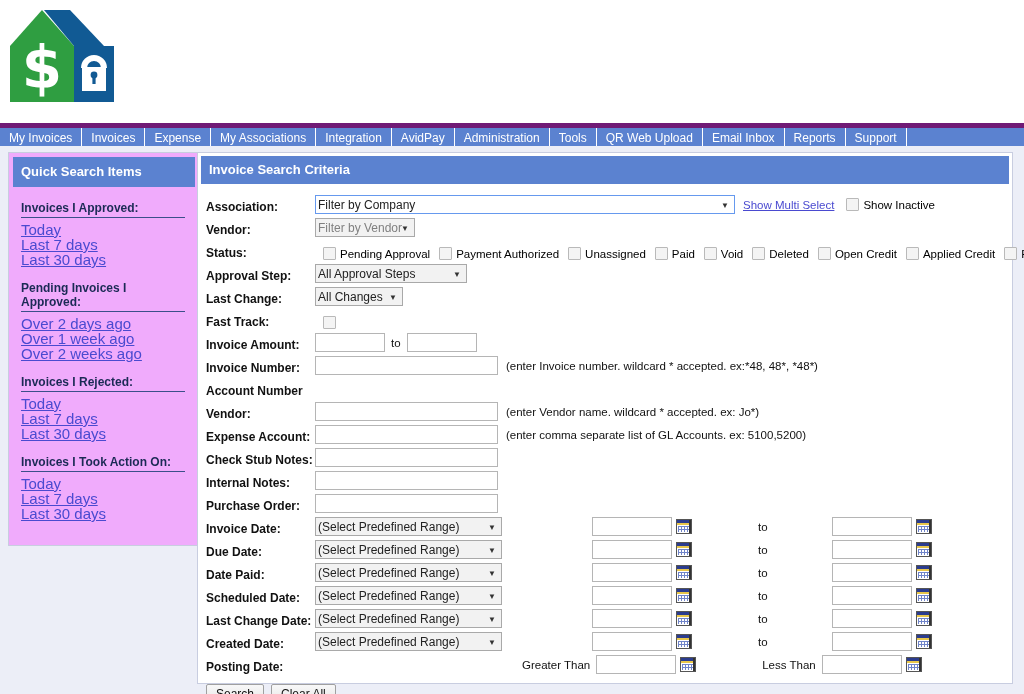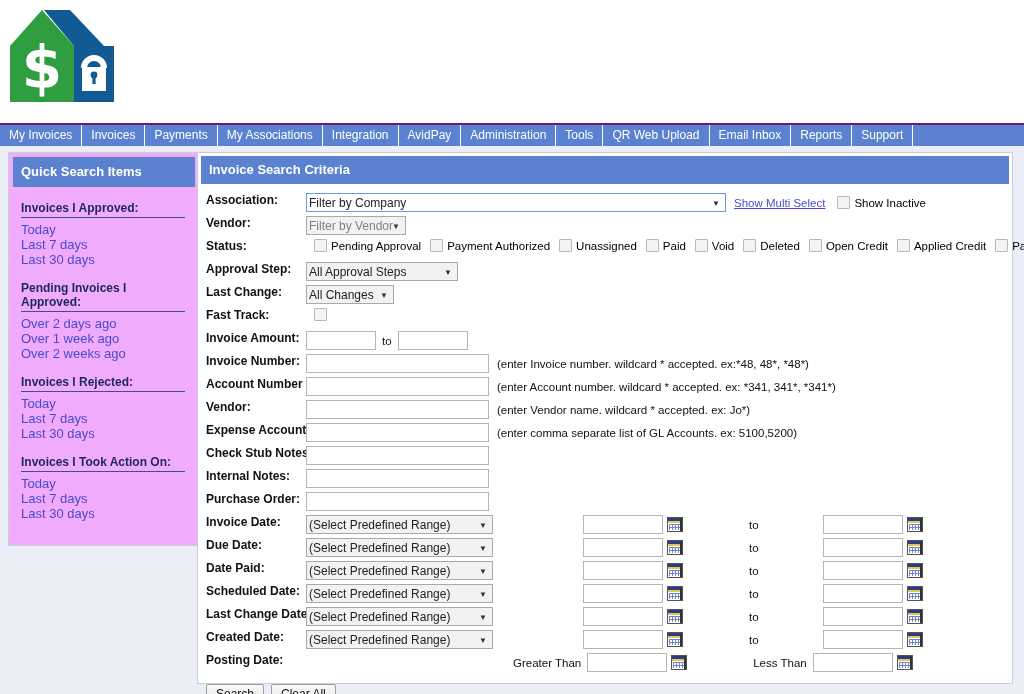--- a/index.html
+++ b/index.html
@@ -15,21 +15,21 @@
 
   
   .logo-area { position:absolute; left:0; top:0; width:1024px; height:120px; background:#ffffff; }
   .logo { position:absolute; left:8px; top:4px; width:110px; height:104px; }
 
   
   .navbar {
     position:absolute; left:0; top:123px; width:1024px; height:21px;
     background:#5b82d0;
     display:flex; align-items:stretch;
-    border-top:2px solid #701a75;
+    border-top:5px solid #701a75;
   }
   .nav-item {
     color:#ffffff; font-size:12px; line-height:21px;
     padding:0 9px; white-space:nowrap;
     border-right:1px solid #ffffff;
     cursor:pointer;
   }
   .nav-filler { flex:1 1 auto; border-right:none; }
 
   
@@ -46,37 +46,37 @@
     line-height:30px; padding-left:8px;
   }
   .sidebar-body { padding:10px 0 0 12px; }
   .qs-group { margin-bottom:14px; }
   .qs-title {
     font-weight:bold; font-size:12px; color:#1b2a55;
     border-bottom:1px solid #3b4f8a; display:block;
     width:164px; padding-bottom:2px; margin-bottom:4px;
   }
   .qs-link {
-    display:block; color:#4a4ad0; 
-    font-size:13px; line-height:15px; cursor:pointer; width:max-content;
+    display:block; color:#4a4ad0; text-decoration:underline;
+    font-size:15px; line-height:15px; cursor:pointer; width:max-content;
   }
 
   
   .panel {
     position:absolute; left:197px; top:152px; width:814px; height:530px;
     background:#ffffff; border:1px solid #c8cde0;
   }
   .panel-header {
     margin:3px; height:28px; background:#5b82d0;
     color:#ffffff; font-weight:bold; font-size:13px;
     line-height:28px; padding-left:8px;
   }
 
   .form { position:relative; padding:6px 0 0 0; }
-  .row { display:flex; align-items:flex-start; min-height:21px; margin-bottom:2px; }
+  .row { display:flex; align-items:flex-end; min-height:21px; margin-bottom:2px;gap:9px; }
   .lbl {
     width:100px; flex:0 0 100px; padding-left:8px;
     font-weight:bold; font-size:12px; color:#111111; white-space:nowrap;
   }
   .ctrl { display:flex; align-items:center; }
 
   
   input.txt {
     font-family:"Liberation Sans", sans-serif; font-size:12px;
     height:15px; border:1px solid #b5b5b5; background:#ffffff;
@@ -156,21 +156,21 @@
         <rect x="74" y="63" width="24" height="24" fill="#ffffff"></rect>
         <circle cx="86" cy="71" r="3.4" fill="#115a94"></circle>
         <rect x="84.4" y="71" width="3.2" height="9" fill="#115a94"></rect>
       </svg>
     </div>
   </div>
 
   <div class="navbar">
     <div class="nav-item">My Invoices</div>
     <div class="nav-item">Invoices</div>
-    <div class="nav-item">Payments</div>
+    <div class="nav-item">Expense</div>
     <div class="nav-item">My Associations</div>
     <div class="nav-item">Integration</div>
     <div class="nav-item">AvidPay</div>
     <div class="nav-item">Administration</div>
     <div class="nav-item">Tools</div>
     <div class="nav-item">QR Web Upload</div>
     <div class="nav-item">Email Inbox</div>
     <div class="nav-item">Reports</div>
     <div class="nav-item">Support</div>
     <div class="nav-item nav-filler"></div>
@@ -312,24 +312,20 @@
       <div class="row">
         <div class="lbl">Invoice Number:</div>
         <div class="ctrl">
           <input class="txt" style="width: 175px;" value="">
           <span class="hint">(enter Invoice number. wildcard * accepted. ex:*48, 48*, *48*)</span>
         </div>
       </div>
 
       <div class="row">
         <div class="lbl">Account Number</div>
-        <div class="ctrl">
-          <input class="txt" style="width: 175px;" value="">
-          <span class="hint">(enter Account number. wildcard * accepted. ex: *341, 341*, *341*)</span>
-        </div>
       </div>
 
       <div class="row">
         <div class="lbl">Vendor:</div>
         <div class="ctrl">
           <input class="txt" style="width: 175px;" value="">
           <span class="hint">(enter Vendor name. wildcard * accepted. ex: Jo*)</span>
         </div>
       </div>
 

